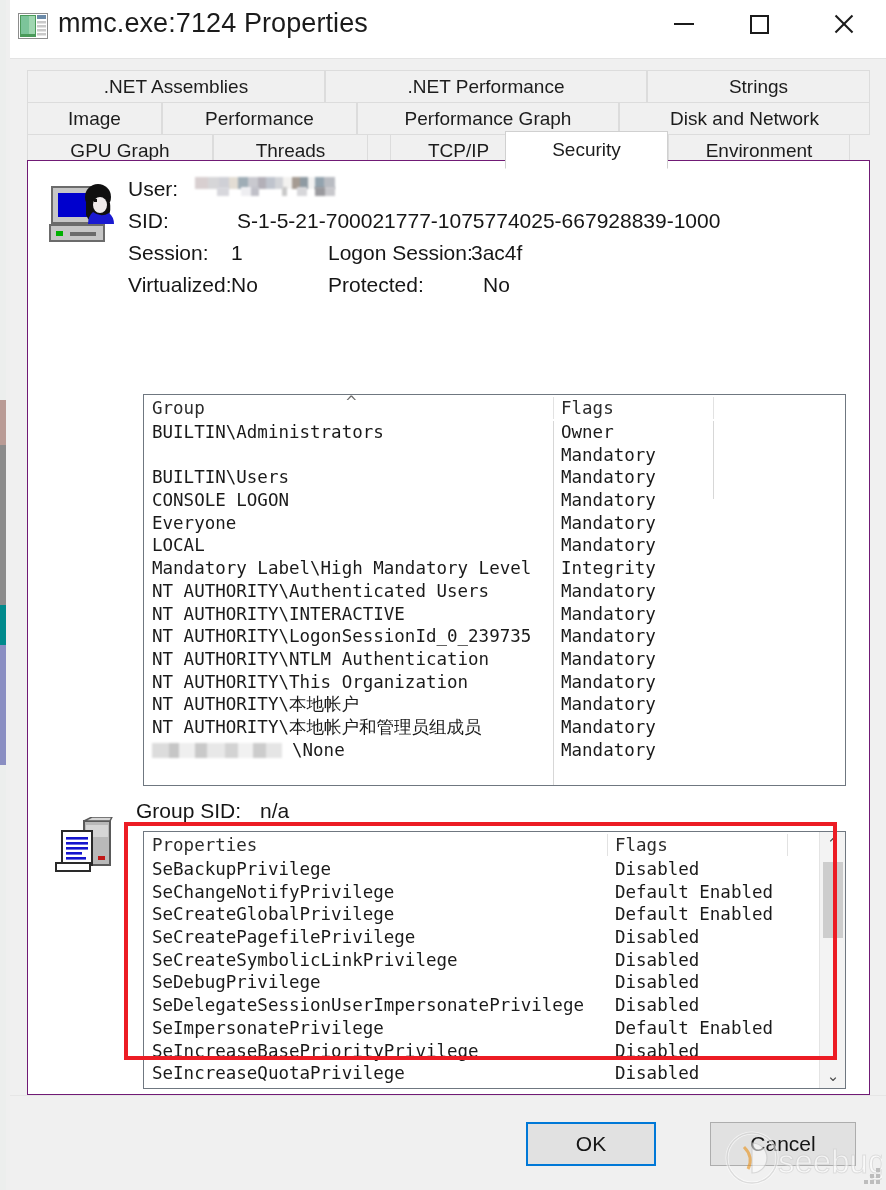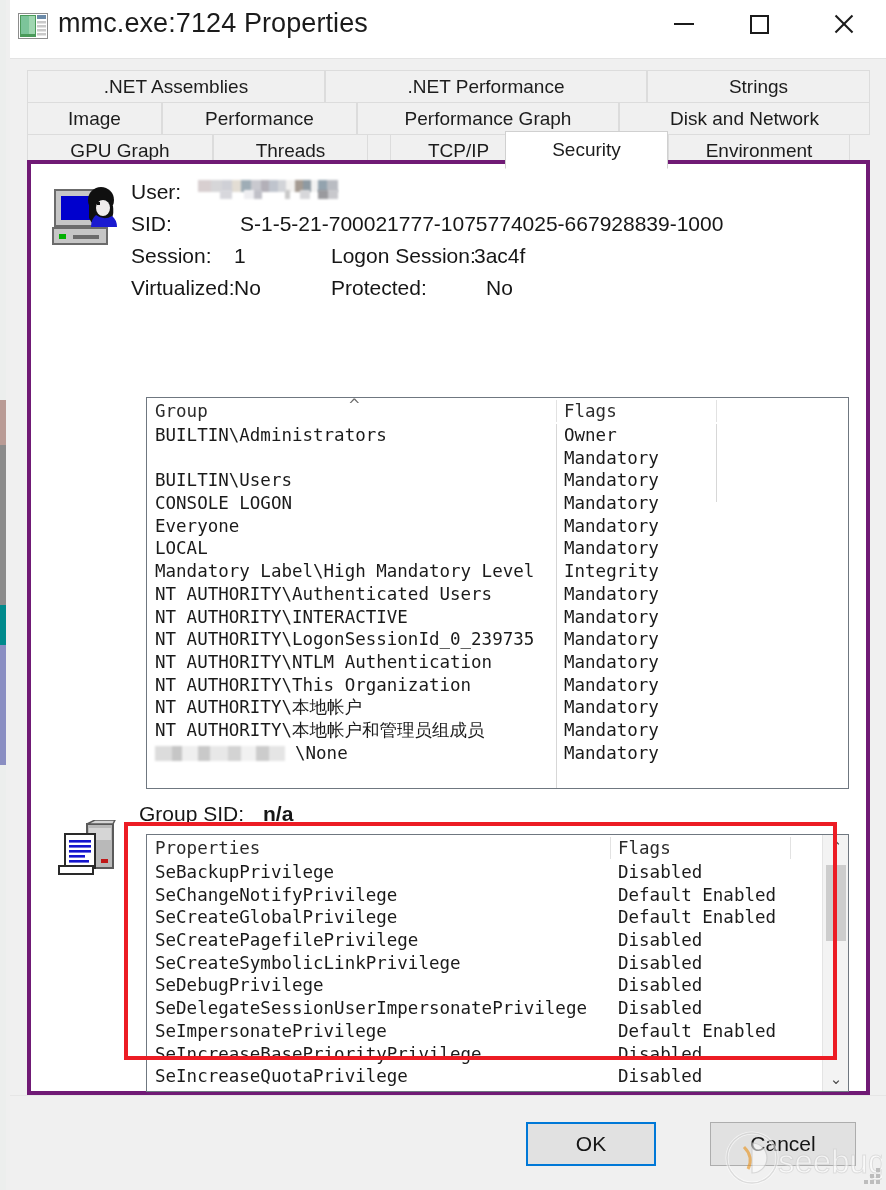--- a/index.html
+++ b/index.html
@@ -73,21 +73,21 @@
   .tab.active {
     background: #ffffff;
     border: 1px solid #d0d0d0;
     border-bottom-color: #ffffff;
     height: 38px; top: -3px; z-index: 5;
   }
 
   
   .page {
     position: absolute; left: 17px; top: 101px; width: 843px; height: 935px;
-    background: #ffffff; border: 4px solid #701a75;
+    background: #ffffff; border: 1px solid #701a75;
   }
 
   
   .user-icon { position: absolute; left: 20px; top: 20px; width: 72px; height: 68px; }
   
   .priv-icon { position: absolute; left: 22px; top: 656px; width: 66px; height: 62px; }
 
   .lbl { position: absolute; font-size: 21px; color: #161616; white-space: nowrap; }
 
   .blur {
@@ -388,21 +388,21 @@
             </div>
             <div class="row">
               <span class="rowblur"></span>
               <span class="c0" style="left: 148px;">\None</span>
               <span class="c1" style="left: 417px;">Mandatory</span>
             </div>
           </div>
       </div>
 
       <div class="lbl" style="left:108px;top:638px;">Group SID:</div>
-      <div class="lbl" style="left:232px;top:638px;font-weight:bold;">n/a</div>
+      <div class="lbl" style="left:232px;top:638px;">n/a</div>
 
       <div class="priv-icon">
         <svg width="66" height="62" viewBox="0 0 66 62">
           <rect x="34" y="4" width="26" height="44" fill="#b9b9b9" stroke="#5a5a5a" stroke-width="2"></rect>
           <path d="M34 4 l8 -4 h20 l-2 4 z" fill="#d6d6d6" stroke="#5a5a5a" stroke-width="1.5"></path>
           <rect x="36" y="8" width="22" height="12" fill="#d6d6d6"></rect>
           <rect x="48" y="39" width="7" height="4" fill="#c01818"></rect>
           <rect x="12" y="14" width="30" height="34" fill="#ffffff" stroke="#2a2a2a" stroke-width="2"></rect>
           <rect x="16" y="20" width="22" height="2.6" fill="#1414cd"></rect>
           <rect x="16" y="25" width="22" height="2.6" fill="#1414cd"></rect>

